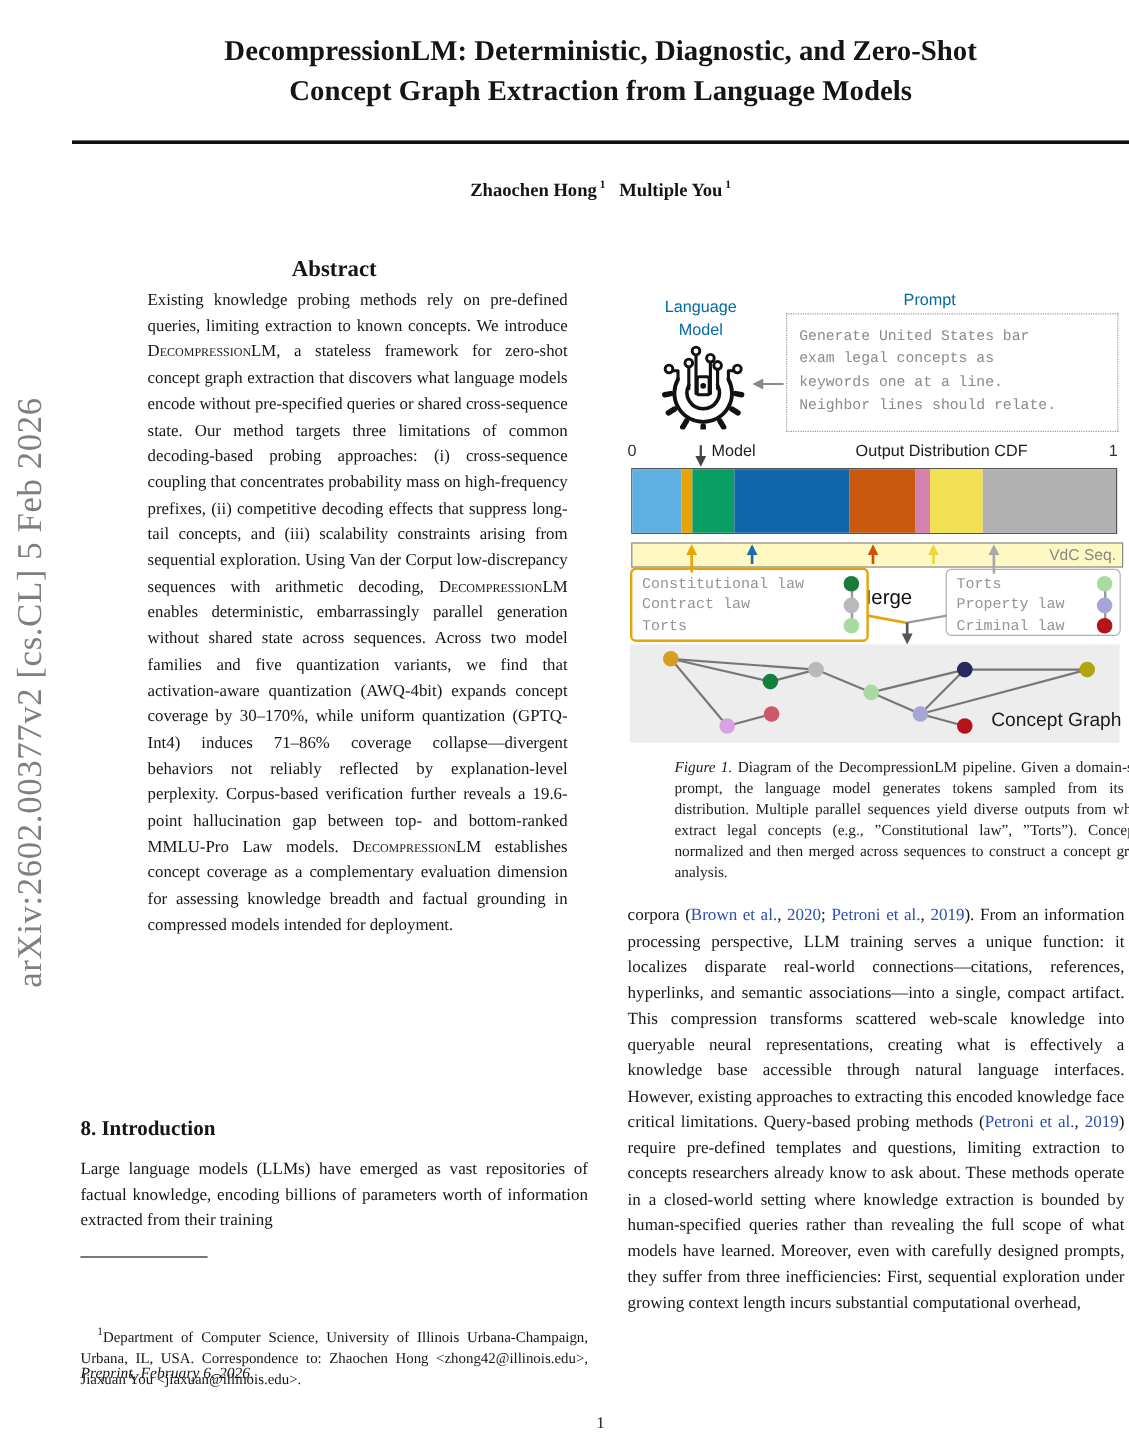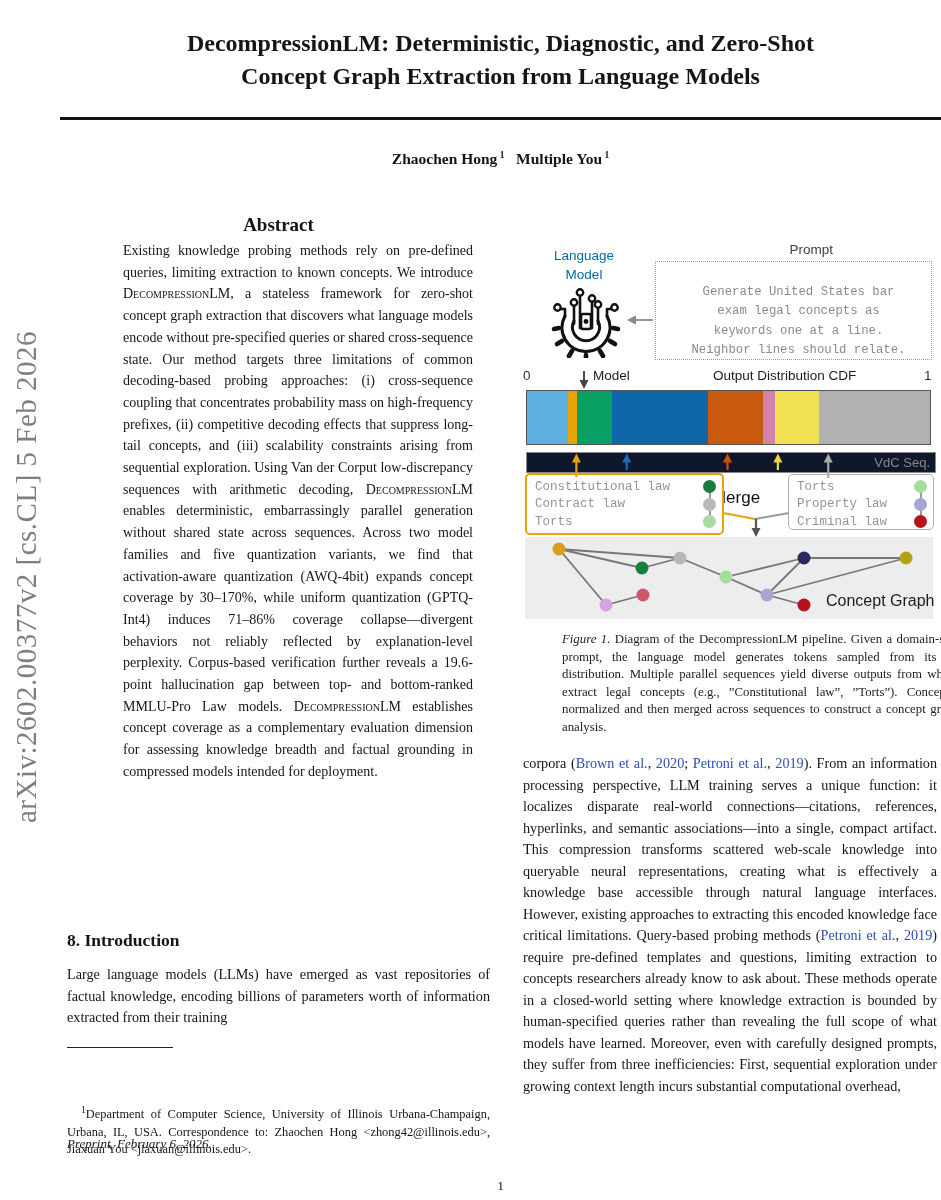--- a/index.html
+++ b/index.html
@@ -29,32 +29,32 @@
   
   .sc{font-variant:small-caps;}
   .i{font-style:italic;}
   .cite{color:var(--cite,#2b4faf);}
   .sup{vertical-align:super;font-size:9.5px;line-height:0;}
   
   #figure{left:523px;top:240px;width:414px;height:382px;font-family:"Liberation Sans",sans-serif;}
   #figure .abs{position:absolute;}
   #lm-label{left:18px;top:6px;width:86px;text-align:center;font-size:13.5px;line-height:19px;color:#0369a1;}
   #lm-icon{left:26px;top:46px;}
-  #prompt-label{left:230px;top:2px;width:80px;text-align:right;font-size:13.5px;color:#404040;}
+  #prompt-label{left:230px;top:2px;width:80px;text-align:left;font-size:13.5px;color:#0369a1;}
   #prompt-box{left:132px;top:21px;width:275px;height:97px;border:1.6px dotted #9a9a9a;background:#fff;}
-  #prompt-text{margin:12px;padding:9px 0 0 10px;font-family:"Liberation Mono","DejaVu Sans Mono",monospace;
-    font-size:12.3px;line-height:19.3px;color:#8a8a8a;text-align:center;}
+  #prompt-text{margin:0;padding:9px 0 0 10px;font-family:"Liberation Mono","DejaVu Sans Mono",monospace;
+    font-size:12.3px;line-height:19.3px;color:#8a8a8a;}
   .axis-lab{font-size:13.5px;color:#333;}
   #axis-zero{left:0px;top:128px;}
   #model-label{left:70px;top:128px;color:#1c1c1c;}
   #cdf-title{left:190px;top:128px;color:#1c1c1c;}
   #axis-one{left:401px;top:128px;}
   #cdf-bar{left:3px;top:150px;width:403px;height:53px;border:1.8px solid #555;display:flex;}
   #cdf-bar .seg{height:100%;}
-  #vdc-box{left:3px;top:212px;width:403px;height:19px;border:1.4px solid #888;background:#0f172a;
+  #vdc-box{left:3px;top:212px;width:403px;height:19px;border:1.4px solid #888;background:#fef9c3;
     font-size:13px;line-height:19px;color:#888;text-align:right;padding-right:5px;box-sizing:content-box;}
   .seq-box{box-sizing:border-box;border-radius:5px;background:#fff;z-index:2;padding:3px 6px 3px 8px;}
   #seq-box-left{left:2px;top:233px;width:199px;height:62px;border:2px solid #e8a307;}
   #seq-box-right{left:265px;top:234px;width:146px;height:56px;border:1.6px solid #b0b0b0;}
   .seq-row{display:flex;justify-content:space-between;align-items:center;height:17.5px;}
   .seq-label{font-family:"Liberation Mono","DejaVu Sans Mono",monospace;font-size:12.5px;color:#949494;white-space:nowrap;}
   .seq-dot{width:13px;height:13px;border-radius:50%;display:inline-block;position:relative;z-index:1;flex:0 0 13px;}
   .dot-line{position:absolute;right:11.5px;top:11px;bottom:11px;width:2px;background:#9a9a9a;z-index:0;}
   #merge-label{left:182px;top:248px;width:62px;text-align:center;font-size:17px;color:#111;}
   #concept-graph-label{left:303px;top:352px;font-size:16px;color:#1c1c1c;z-index:4;}

